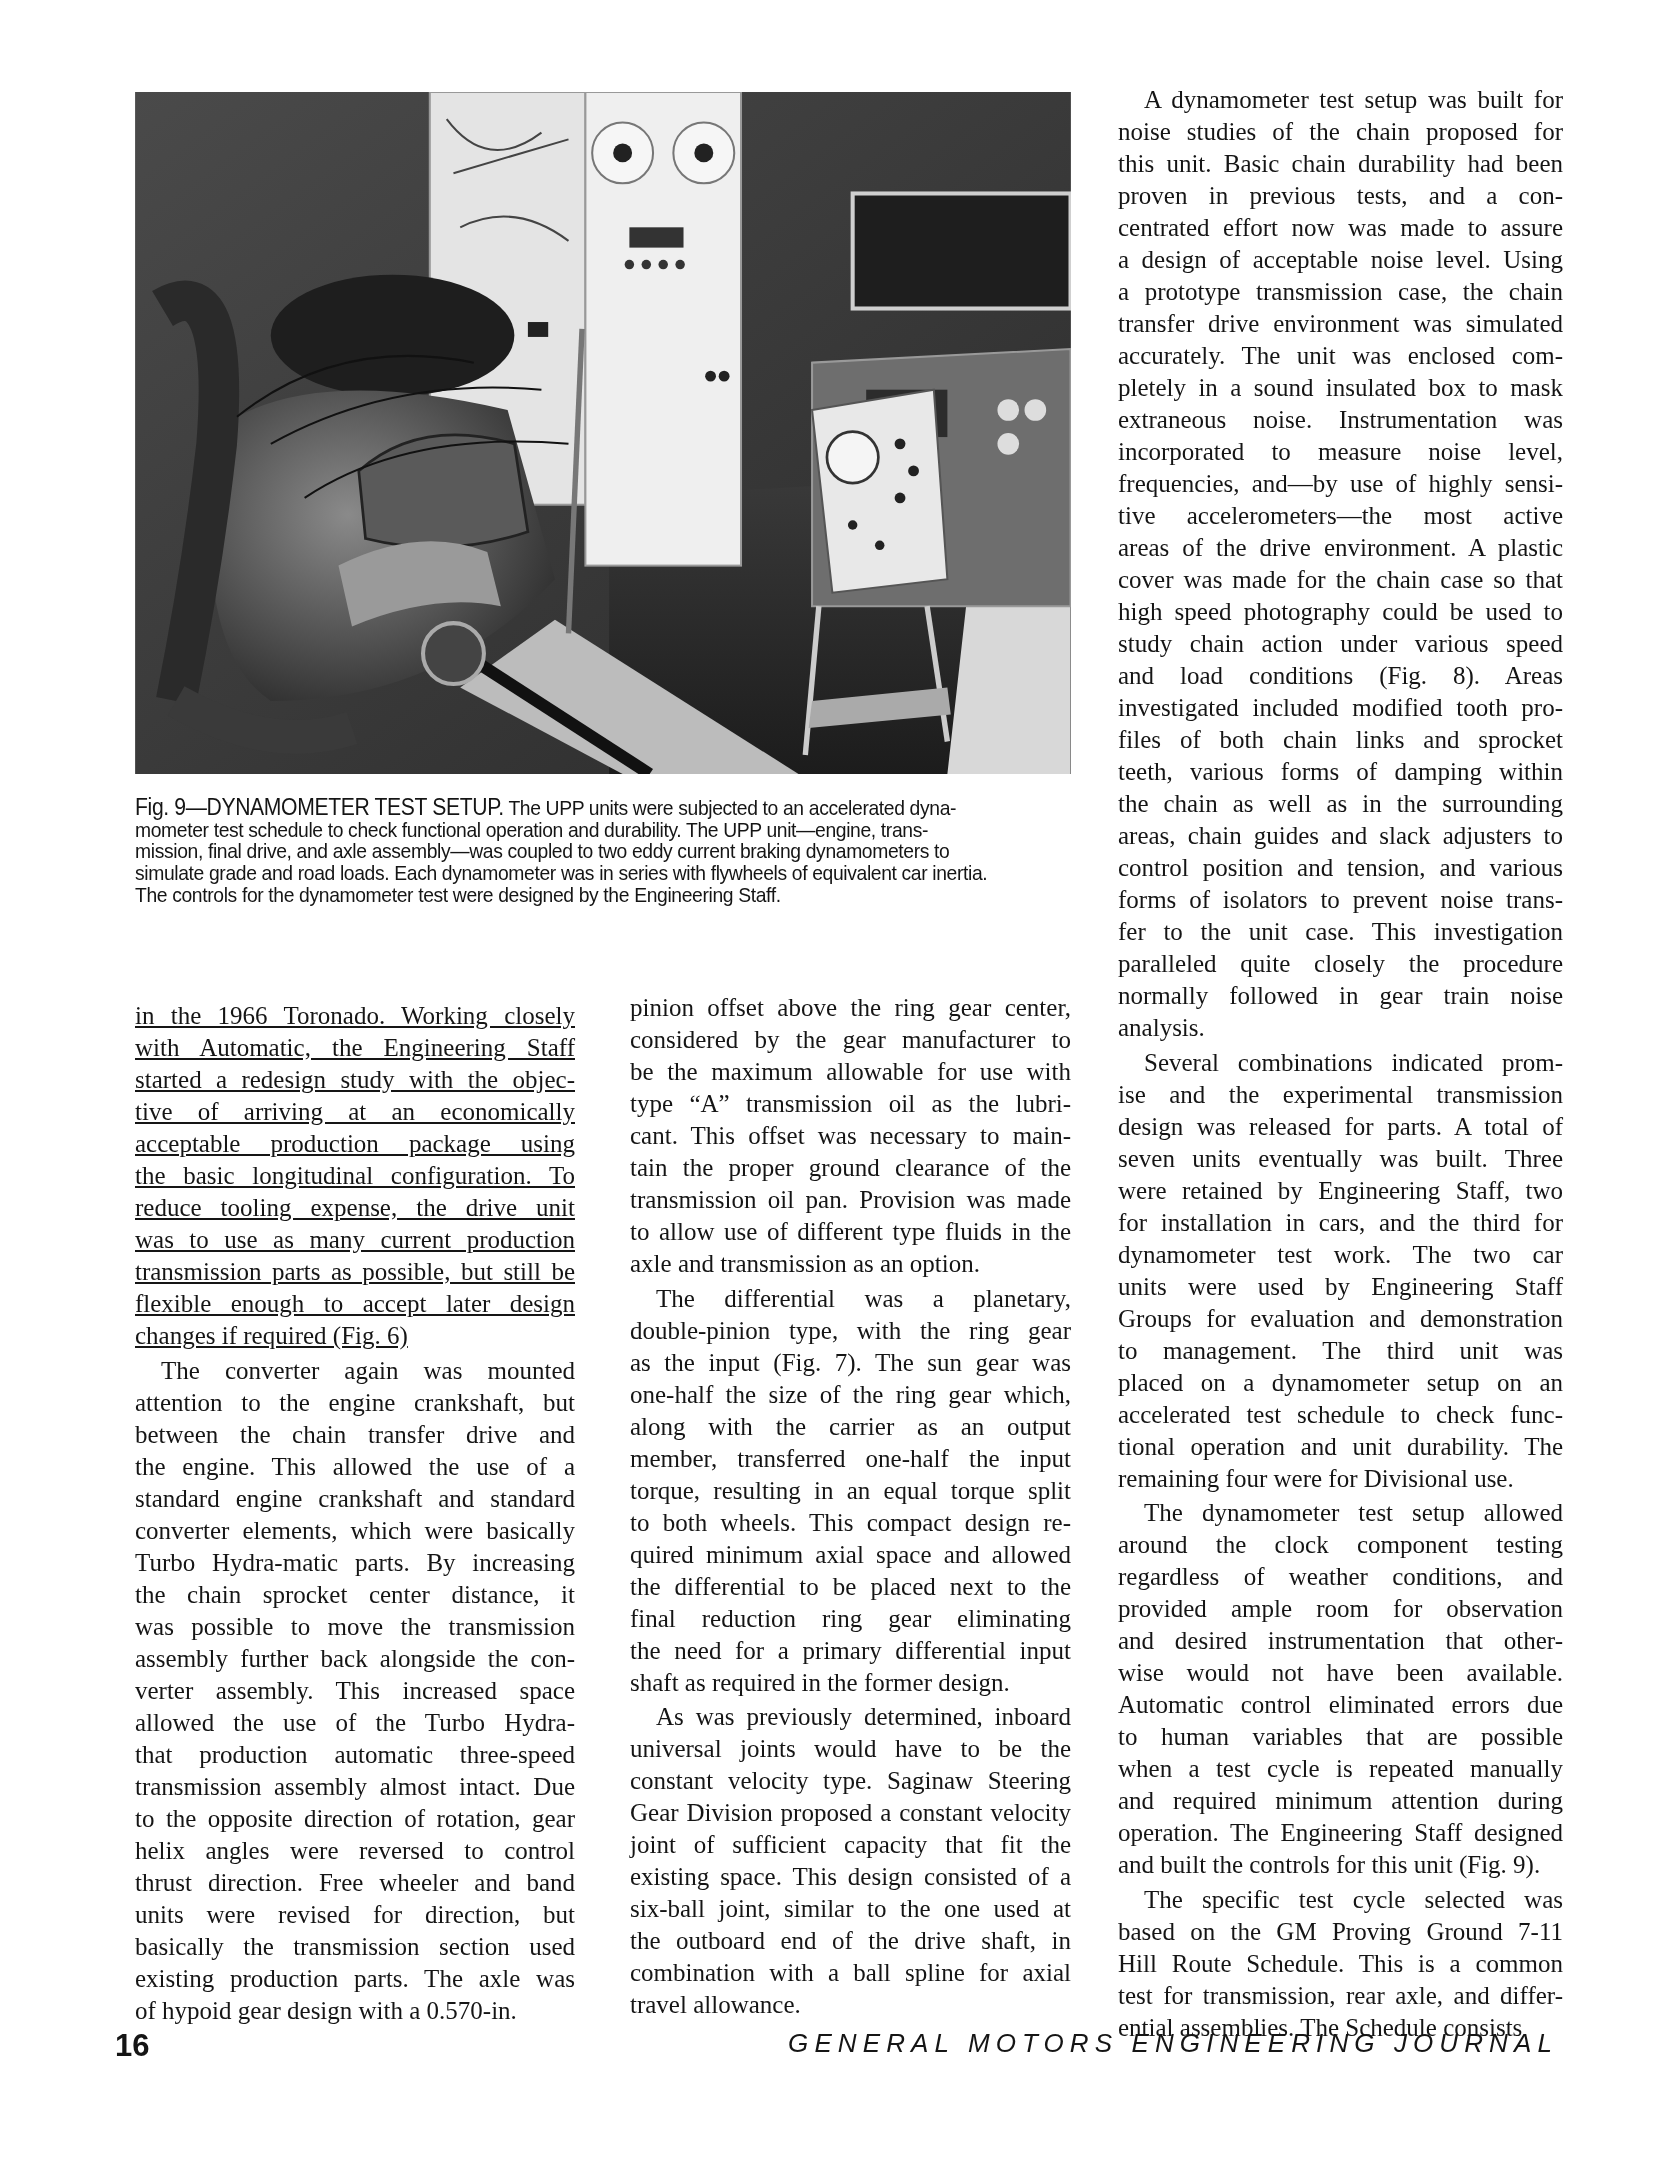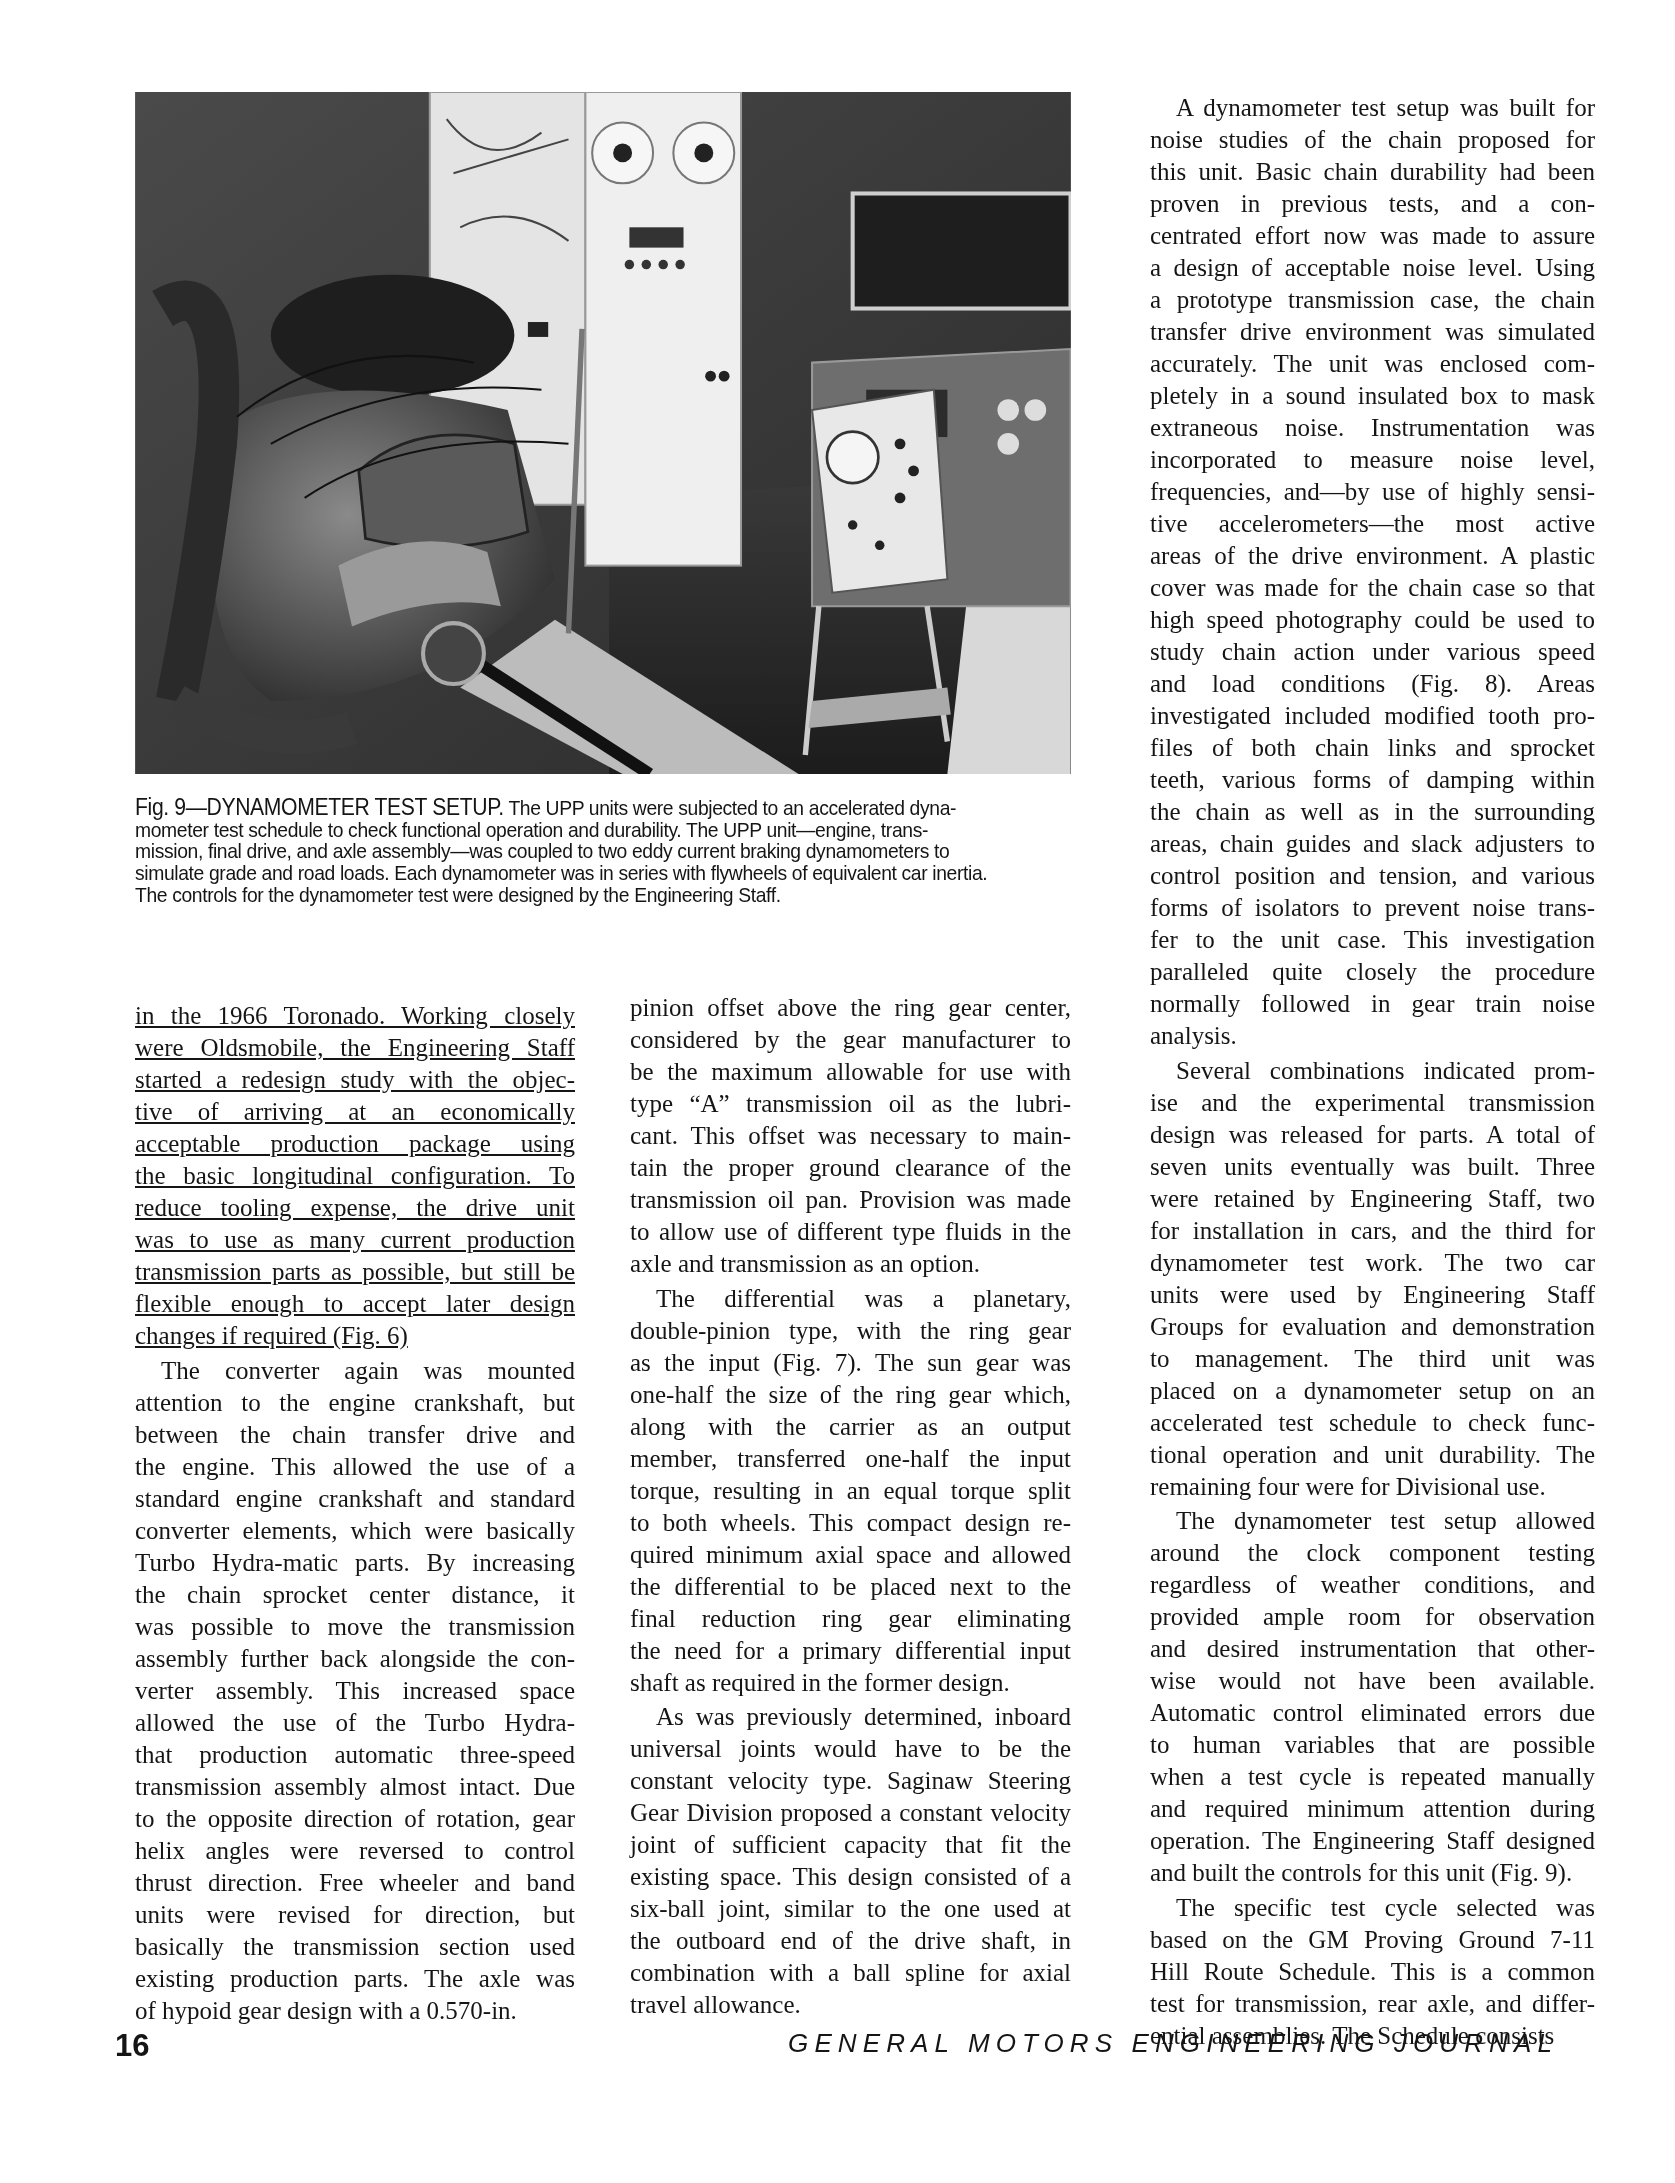--- a/index.html
+++ b/index.html
@@ -9,21 +9,21 @@
            background:#6a6a6a; }
   .caption { position:absolute; left:135px; top:797px; width:936px;
              font-family:"Liberation Sans Narrow","Liberation Sans", sans-serif;
              font-size:21px; line-height:21.7px; text-align:justify; letter-spacing:-0.4px; transform:scaleX(0.92); transform-origin:left top; width:1015px; }
   .caption .lead { font-size:23px; }
   .col { position:absolute; font-size:25px; line-height:32px; text-align:justify; hyphens:manual; }
   .col p { margin:0; text-indent:0; }
   .col p.ind { text-indent:26px; margin-top:2.7px; }
   #col1 { left:135px; top:992px; width:440px; }
   #col2 { left:630px; top:992px; width:441px; }
-  #col3 { left:1118px; top:92px; width:445px;margin-left:32px; }
+  #col3 { left:1118px; top:84px; width:445px; }
   .line { display:block; text-align:justify; text-align-last:justify; white-space:nowrap; }
   .line.last { text-align-last:left; }
   .footer-num { position:absolute; left:115px; top:2028px; font-family:"Liberation Sans", sans-serif;
                 font-weight:bold; font-size:31px; }
   .footer-title { position:absolute; right:118px; top:2028px; font-family:"Liberation Sans", sans-serif;
                   font-size:26px; letter-spacing:6.1px; font-weight:normal;font-style:italic; }
 </style>
 </head>
 <body>
 
@@ -111,21 +111,21 @@
   <div><span class="lead">Fig. 9—DYNAMOMETER TEST SETUP.</span><span> The UPP units were subjected to an accelerated dyna-</span></div>
   <div>mometer test schedule to check functional operation and durability. The UPP unit—engine, trans-</div>
   <div>mission, final drive, and axle assembly—was coupled to two eddy current braking dynamometers to</div>
   <div>simulate grade and road loads. Each dynamometer was in series with flywheels of equivalent car inertia.</div>
   <div>The controls for the dynamometer test were designed by the Engineering Staff.</div>
 </div>
 
 <div class="col" id="col1">
     <p style="margin-top: 8px; text-indent: 0px; text-decoration: underline;">
       <span class="line">in the 1966 Toronado. Working closely</span>
-      <span class="line">were Oldsmobile, the Engineering Staff</span>
+      <span class="line">with Automatic, the Engineering Staff</span>
       <span class="line">started a redesign study with the objec-</span>
       <span class="line">tive of arriving at an economically</span>
       <span class="line">acceptable production package using</span>
       <span class="line">the basic longitudinal configuration. To</span>
       <span class="line">reduce tooling expense, the drive unit</span>
       <span class="line">was to use as many current production</span>
       <span class="line">transmission parts as possible, but still be</span>
       <span class="line">flexible enough to accept later design</span>
       <span class="line last">changes if required (Fig. 6)</span>
     </p>

